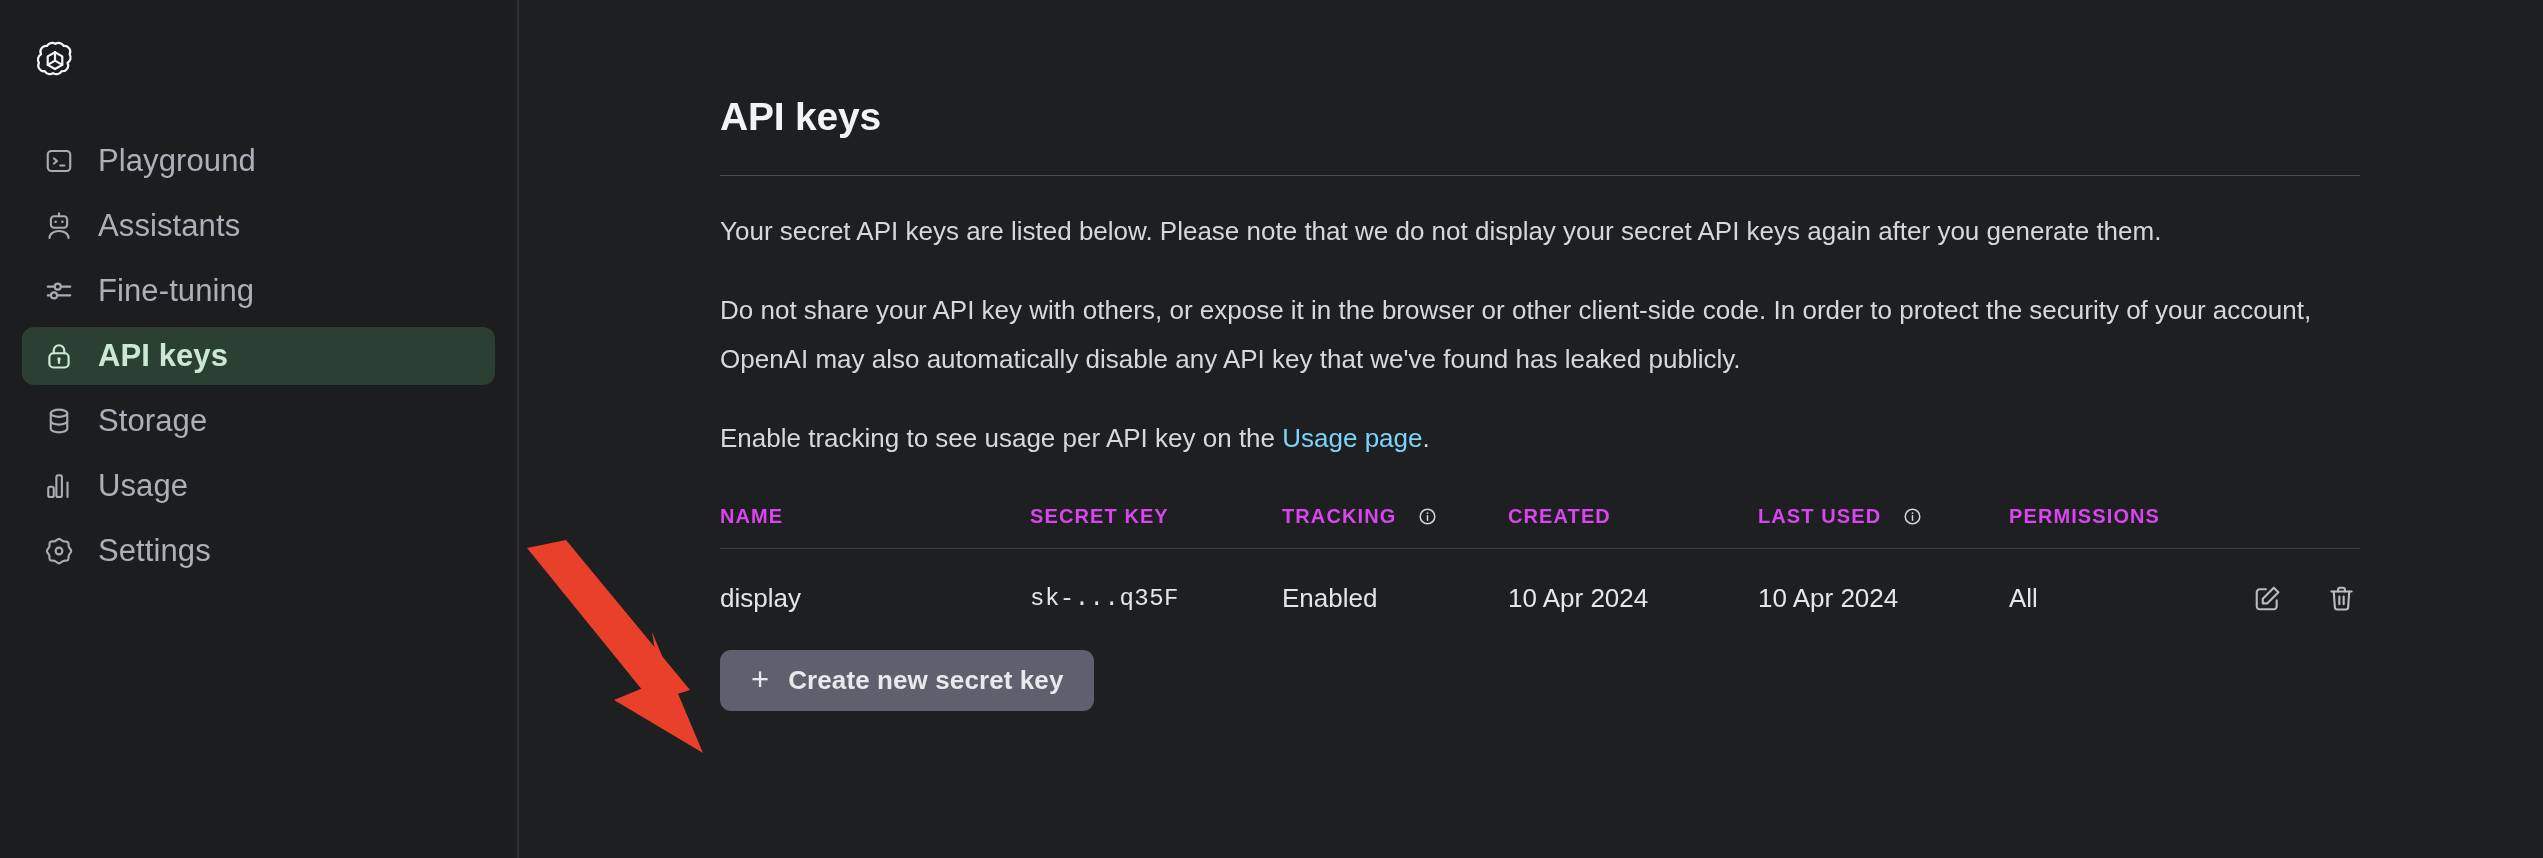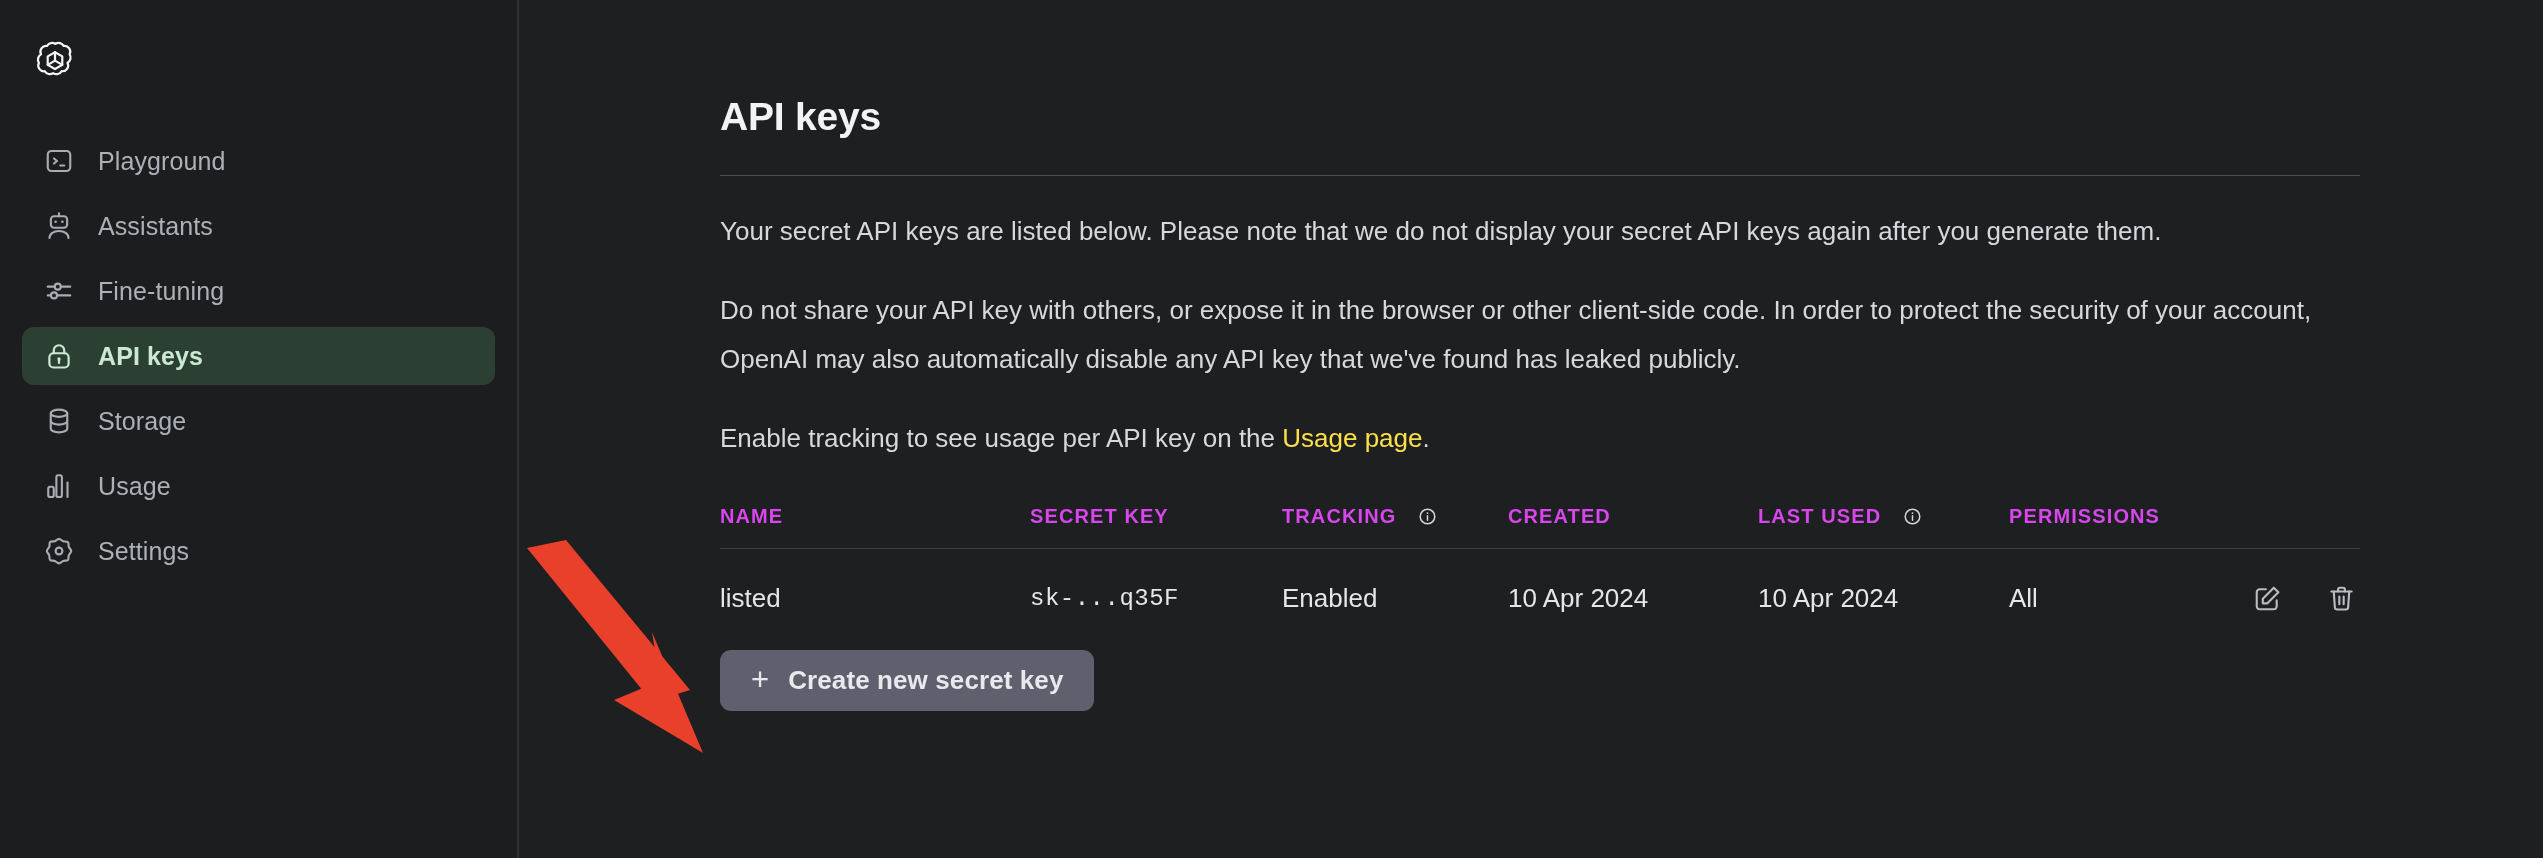--- a/index.html
+++ b/index.html
@@ -40,21 +40,21 @@
 
   .nav { margin-top: 42px; padding: 0 22px; }
   .nav-item {
     display: flex;
     align-items: center;
     gap: 24px;
     height: 58px;
     padding: 0 22px;
     border-radius: 12px;
     color: #adb0b8;
-    font-size: 25px;
+    font-size: 31px;
     letter-spacing: .1px;
     margin-bottom: 7px;
     cursor: pointer;
     white-space: nowrap;
   }
   .nav-item .ico {
     width: 30px; height: 30px;
     display: flex; align-items: center; justify-content: center;
     flex: 0 0 30px;
   }
@@ -93,21 +93,21 @@
     color: #d6d8db;
     font-size: 26px;
     line-height: 49px;
     margin-top: 31px;
     max-width: 1620px;
     font-weight: 350;
   }
   .para.p2 { margin-top: 30px; }
   .para.p3 { margin-top: 30px; }
   .link {
-    color: #fde047;
+    color: #7dd3fc;
     text-decoration: none;
     cursor: pointer;
   }
 
   
   .keys-table {
     margin-top: 42px;
     width: 1640px;
     border-collapse: collapse;
     table-layout: fixed;
@@ -351,21 +351,21 @@
               </span>
             </th>
             <th>
               <span>PERMISSIONS</span>
             </th>
             <th></th>
           </tr>
         </thead>
         <tbody>
           <tr>
-            <td>listed</td>
+            <td>display</td>
             <td class="mono">sk-...q35F</td>
             <td>Enabled</td>
             <td>10 Apr 2024</td>
             <td>10 Apr 2024</td>
             <td>All</td>
             <td>
               <div class="row-actions">
                 <button class="act-btn">
                   <span>
                     <svg viewBox="0 0 24 24" fill="none" stroke="#b9bcc2" stroke-width="1.75" stroke-linecap="round" stroke-linejoin="round">

